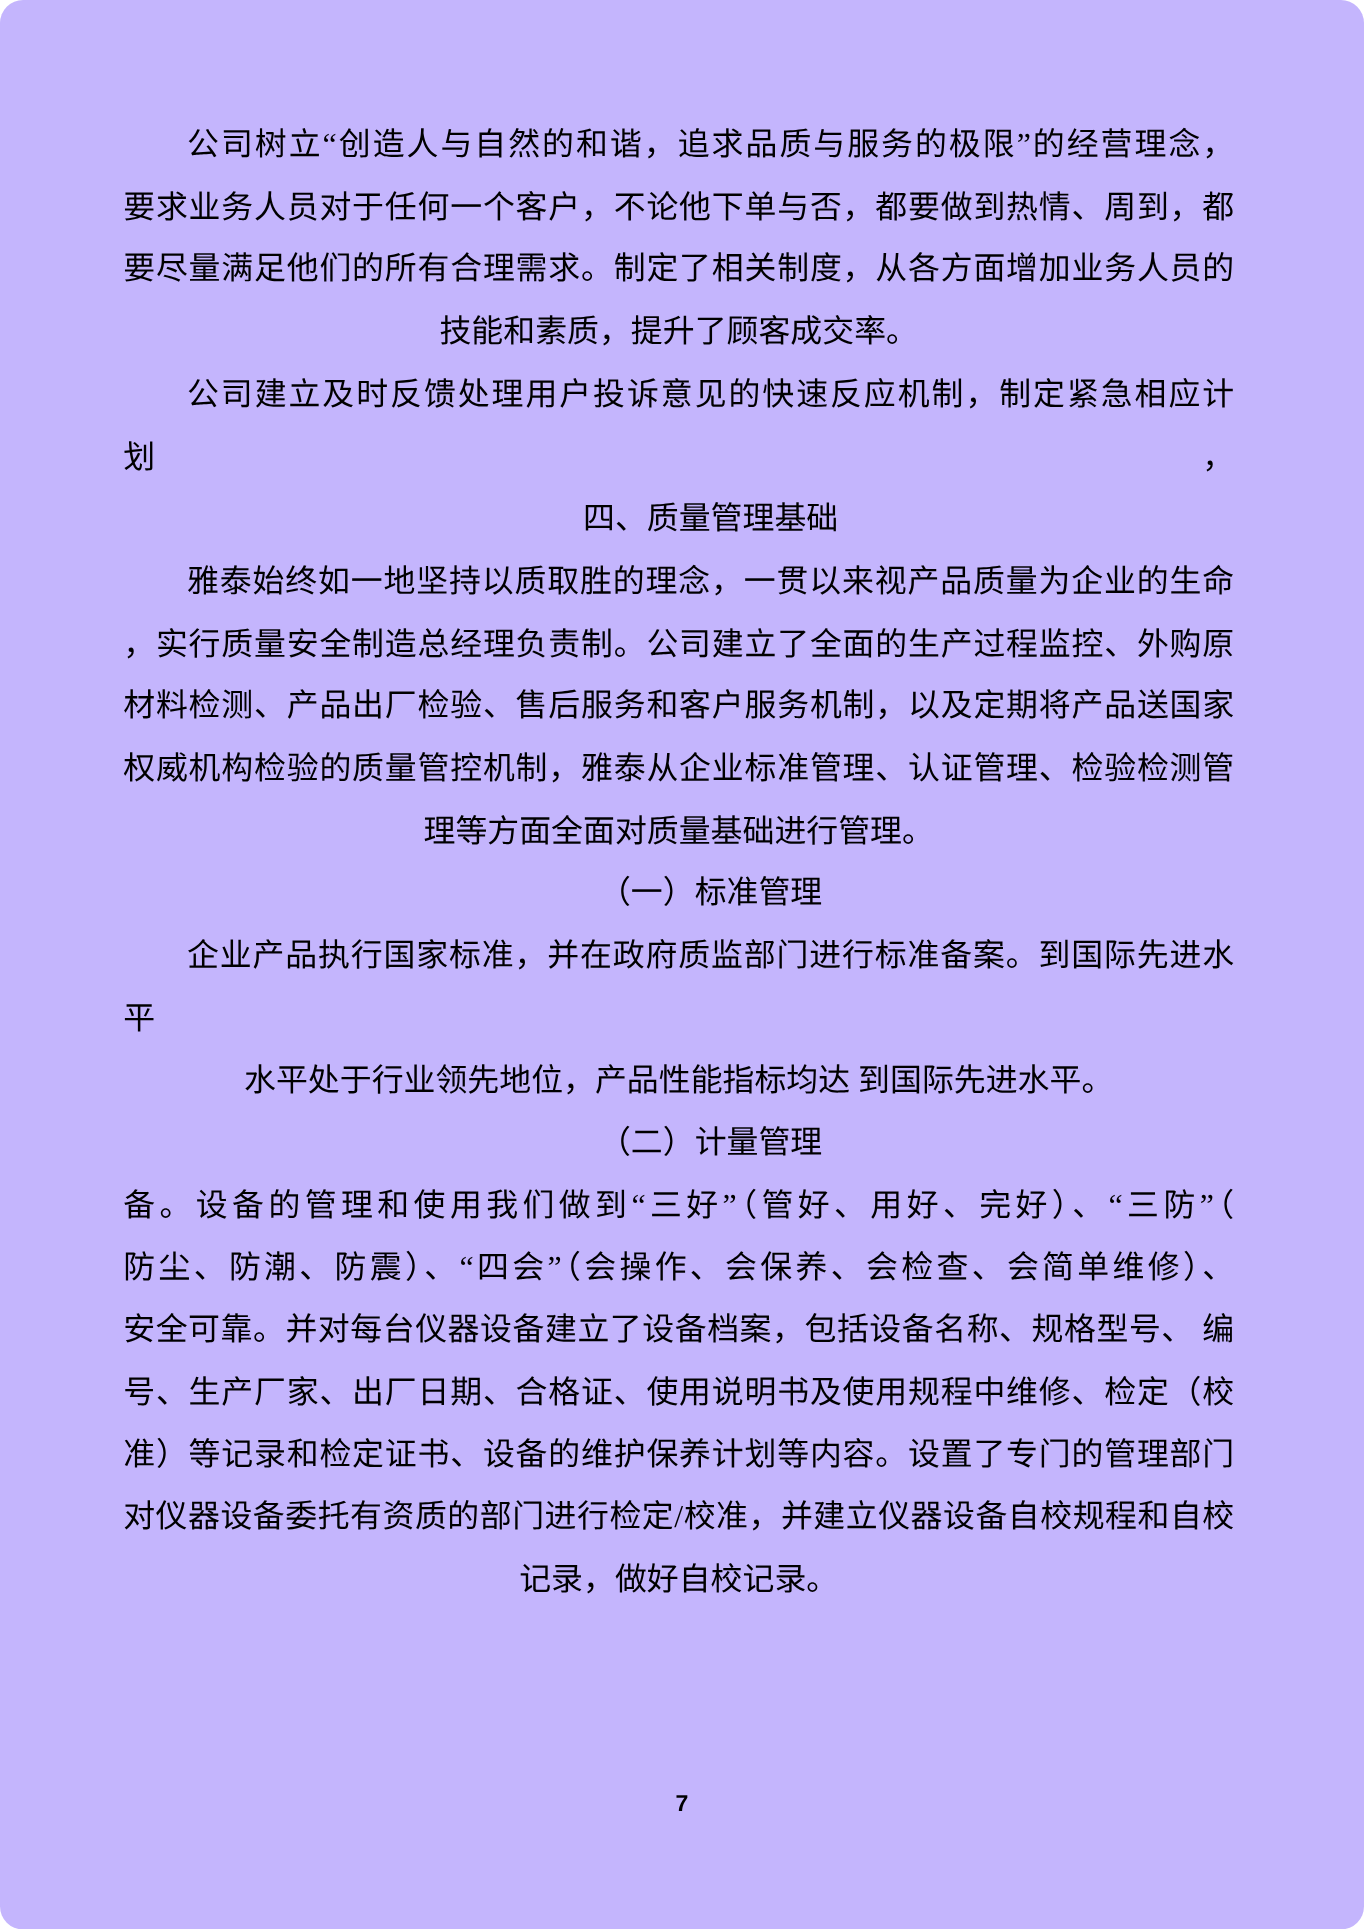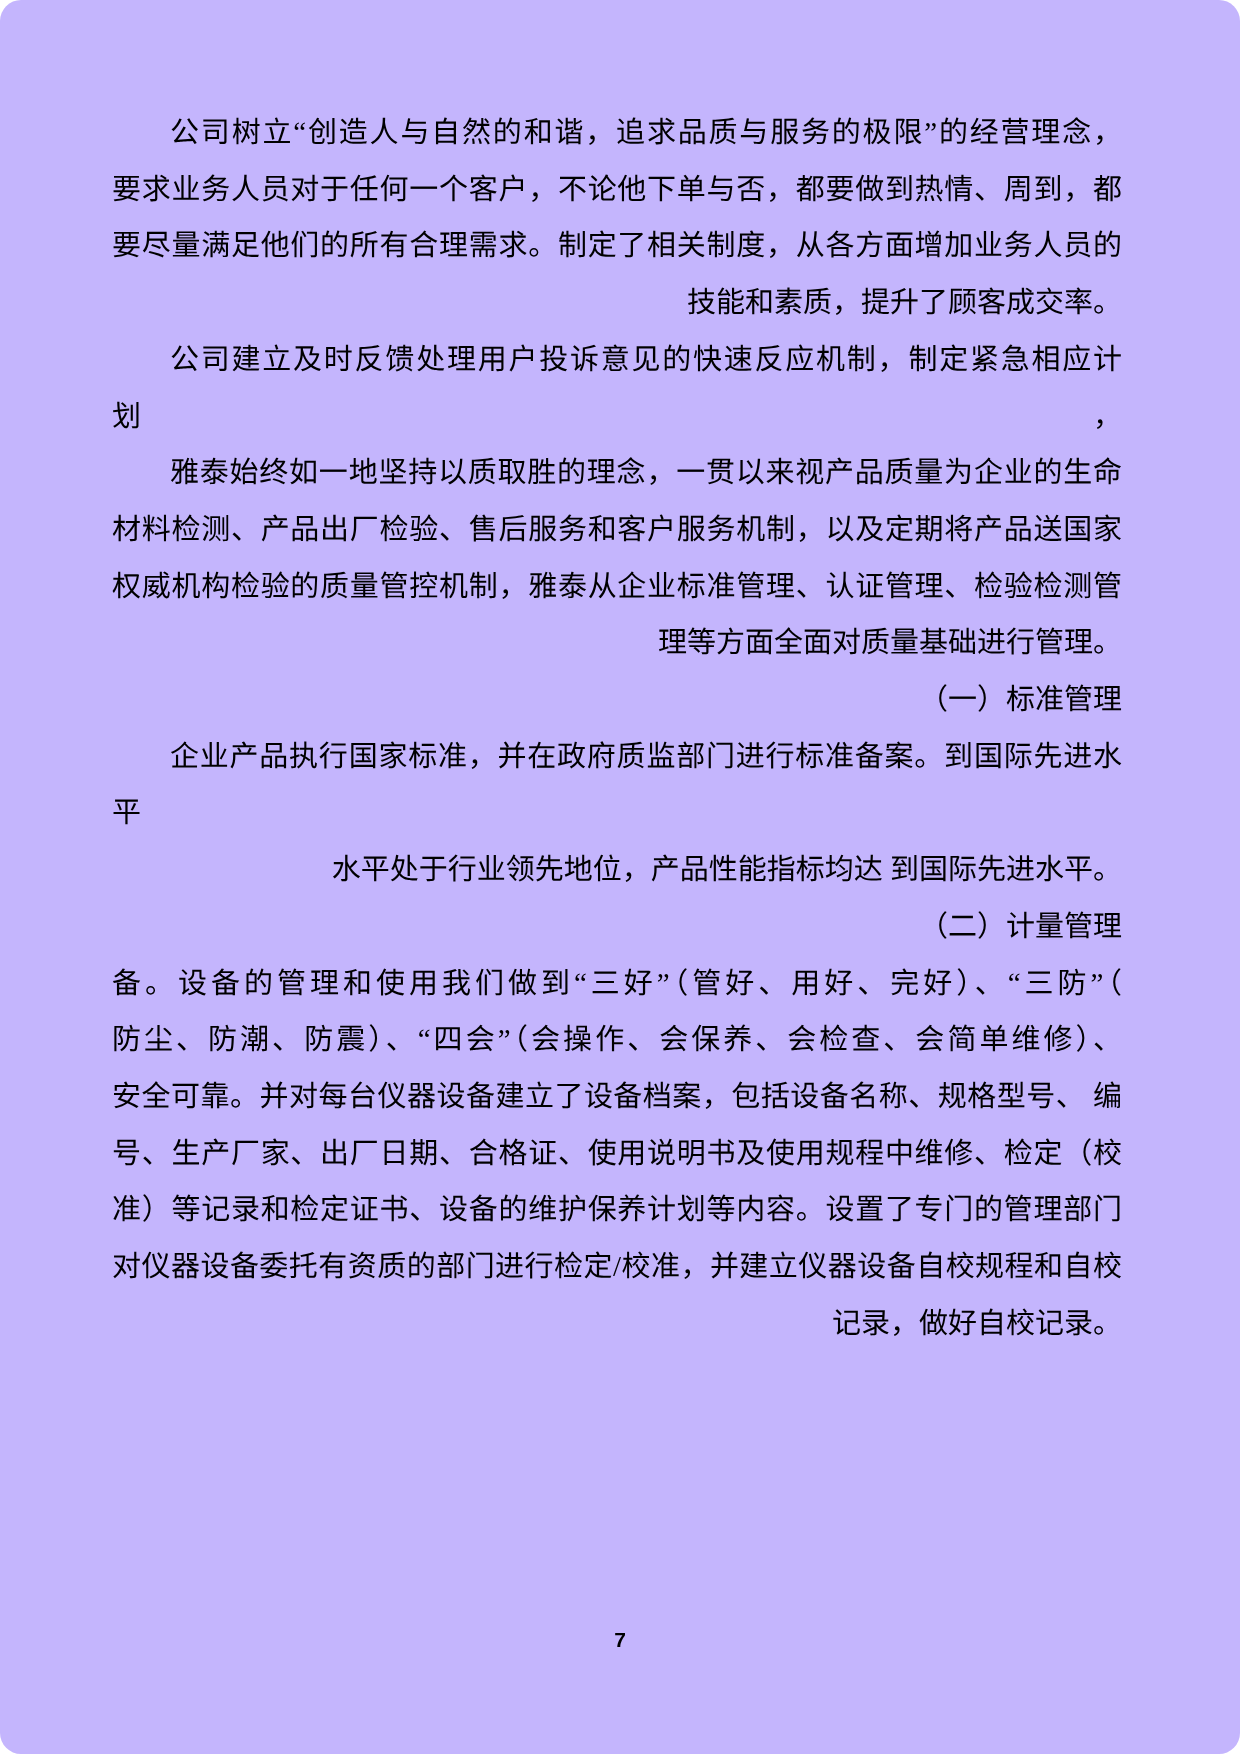--- a/index.html
+++ b/index.html
@@ -24,21 +24,21 @@
     position: absolute;
     left: 112px;
     top: 104px;
     width: 1010px;
     font-family: "Liberation Serif", "DejaVu Serif", serif;
     font-size: 29px;
     line-height: 56.7px;
     color: #000000;
   }
   .line {
-    text-align: right;
+    text-align: center;
   }
   .line.fill {
     text-align: justify;
     text-align-last: justify;
   }
   .line.indent {
     text-indent: 58px;
   }
   .footer {
     position: absolute;
@@ -57,21 +57,23 @@
 </head>
 <body>
 
 <div class="page">
   <main class="body-text">
       <div class="line indent fill">公司树立“创造人与自然的和谐，追求品质与服务的极限”的经营理念，</div>
       <div class="line fill">要求业务人员对于任何一个客户，不论他下单与否，都要做到热情、周到，都</div>
       <div class="line fill">要尽量满足他们的所有合理需求。制定了相关制度，从各方面增加业务人员的</div>
       <div class="line">技能和素质，提升了顾客成交率。</div>
       <div class="line indent fill">公司建立及时反馈处理用户投诉意见的快速反应机制，制定紧急相应计划，</div>
+      <div class="line indent">四、质量管理基础</div>
       <div class="line indent fill">雅泰始终如一地坚持以质取胜的理念，一贯以来视产品质量为企业的生命</div>
+      <div class="line fill">，实行质量安全制造总经理负责制。公司建立了全面的生产过程监控、外购原</div>
       <div class="line fill">材料检测、产品出厂检验、售后服务和客户服务机制，以及定期将产品送国家</div>
       <div class="line fill">权威机构检验的质量管控机制，雅泰从企业标准管理、认证管理、检验检测管</div>
       <div class="line">理等方面全面对质量基础进行管理。</div>
       <div class="line indent">（一）标准管理</div>
       <div class="line indent fill">企业产品执行国家标准，并在政府质监部门进行标准备案。到国际先进水平</div>
       <div class="line">水平处于行业领先地位，产品性能指标均达 到国际先进水平。</div>
       <div class="line indent">（二）计量管理</div>
       <div class="line fill">备。设备的管理和使用我们做到“三好”（管好、用好、完好）、“三防”（</div>
       <div class="line fill">防尘、防潮、防震）、“四会”（会操作、会保养、会检查、会简单维修）、</div>
       <div class="line fill">安全可靠。并对每台仪器设备建立了设备档案，包括设备名称、规格型号、 编</div>

